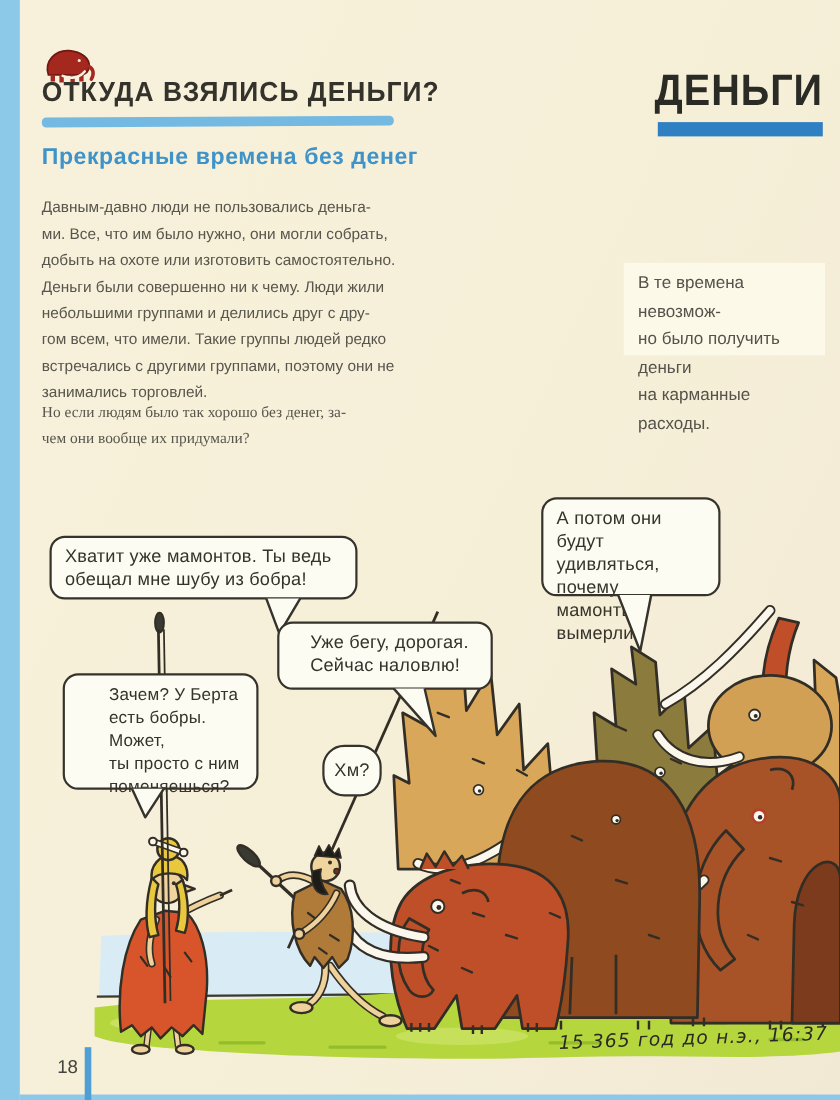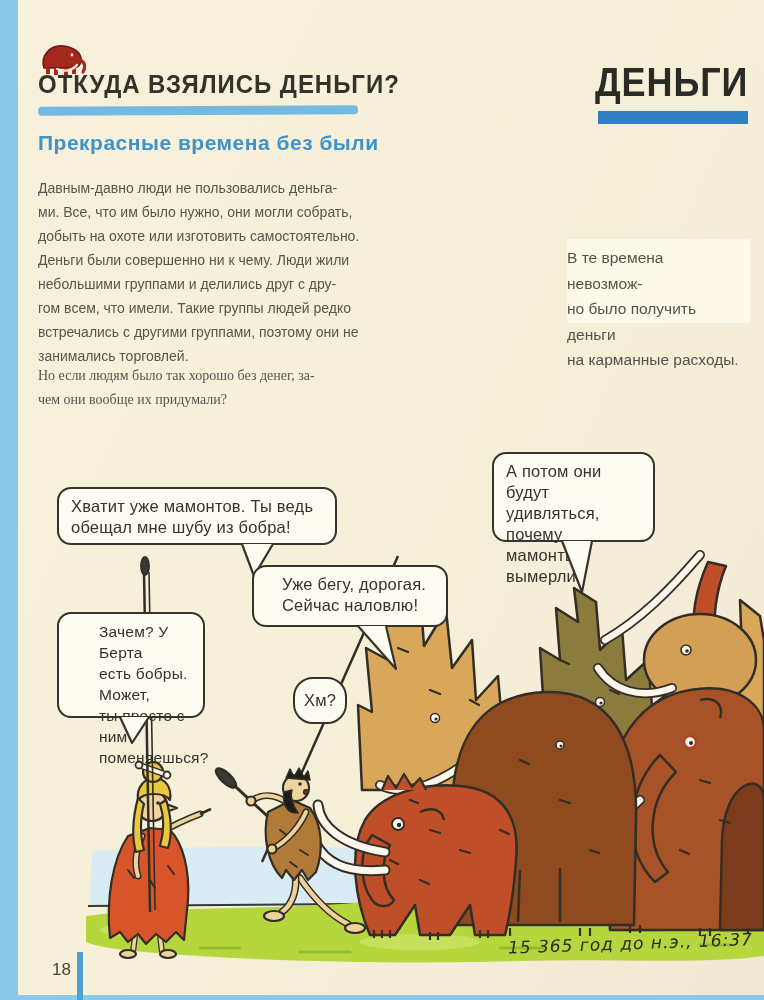--- a/index.html
+++ b/index.html
@@ -35,35 +35,35 @@
     position:absolute;left:38px;top:131px;
     font-size:21px;font-weight:700;color:#3f93c9;letter-spacing:.5px;white-space:nowrap;
   }
 
   .bodytext{position:absolute;left:38px;width:445px;font-size:14px;line-height:24px;white-space:pre-line;}
   .para1{top:176px;}
   .para2{top:364px;font-family:Liberation Serif, serif;}
 
   .note-box{
     position:absolute;left:567px;top:239px;width:183px;height:84px;
-    background:#fcf9e8;box-sizing:border-box;padding:6px 8px 6px 0;
+    background:#fcf9e8;box-sizing:border-box;padding:6px 8px 6px 13px;
     font-size:15.5px;line-height:25.5px;color:#54524a;white-space:pre-line;
   }
 
   .bubble{
     position:absolute;z-index:2;box-sizing:border-box;
     background:#fdfcf3;border:2.2px solid #35332b;border-radius:14px;
     font-size:16.5px;line-height:21px;color:#35332b;letter-spacing:.2px;
     padding:7px 10px 6px 12px;white-space:pre-line;
   }
   .bubble-tail{position:absolute;z-index:2;}
-  .b1{left:45px;top:487px;width:280px;height:58px;margin-left:12px;}
+  .b1{left:45px;top:487px;width:280px;height:58px;}
   .b2{left:492px;top:452px;width:163px;height:90px;}
   .b3{left:252px;top:565px;width:196px;height:62px;padding-left:28px;}
-  .b4{left:57px;top:612px;width:148px;height:106px;font-size:15.5px;padding-left:40px;}
+  .b4{left:57px;top:612px;width:178px;height:106px;font-size:15.5px;padding-left:40px;}
   .b5{left:293px;top:677px;width:54px;height:47px;border-radius:20px;
       display:flex;align-items:center;justify-content:center;padding:0;}
 
   .illustration{position:absolute;left:0;top:0;width:764px;height:1000px;z-index:1;}
 
   .page-number{position:absolute;left:52px;top:960px;font-size:17px;color:#45443e;z-index:2;}
   .page-number-bar{position:absolute;left:77px;top:952px;width:6px;height:48px;background:#4f9fd4;z-index:2;}
 </style>
 </head>
 <body>
@@ -80,21 +80,21 @@
     <path d="M41,25 C36,31 28,32 21,29" stroke="#f6efdc" stroke-width="2.4" fill="none" stroke-linecap="round"></path>
     <circle cx="36" cy="15" r="1.4" fill="#f6efdc"></circle>
   </svg>
 
   <div class="kicker">ОТКУДА ВЗЯЛИСЬ ДЕНЬГИ?</div>
   <div class="kicker-underline"></div>
 
   <div class="chapter">ДЕНЬГИ</div>
   <div class="chapter-underline"></div>
 
-  <div class="subtitle">Прекрасные времена без были</div>
+  <div class="subtitle">Прекрасные времена без денег</div>
 
   <div class="bodytext para1">Давным-давно люди не пользовались деньга-
 ми. Все, что им было нужно, они могли собрать,
 добыть на охоте или изготовить самостоятельно.
 Деньги были совершенно ни к чему. Люди жили
 небольшими группами и делились друг с дру-
 гом всем, что имели. Такие группы людей редко
 встречались с другими группами, поэтому они не
 занимались торговлей.</div>
   <div class="bodytext para2">Но если людям было так хорошо без денег, за-

